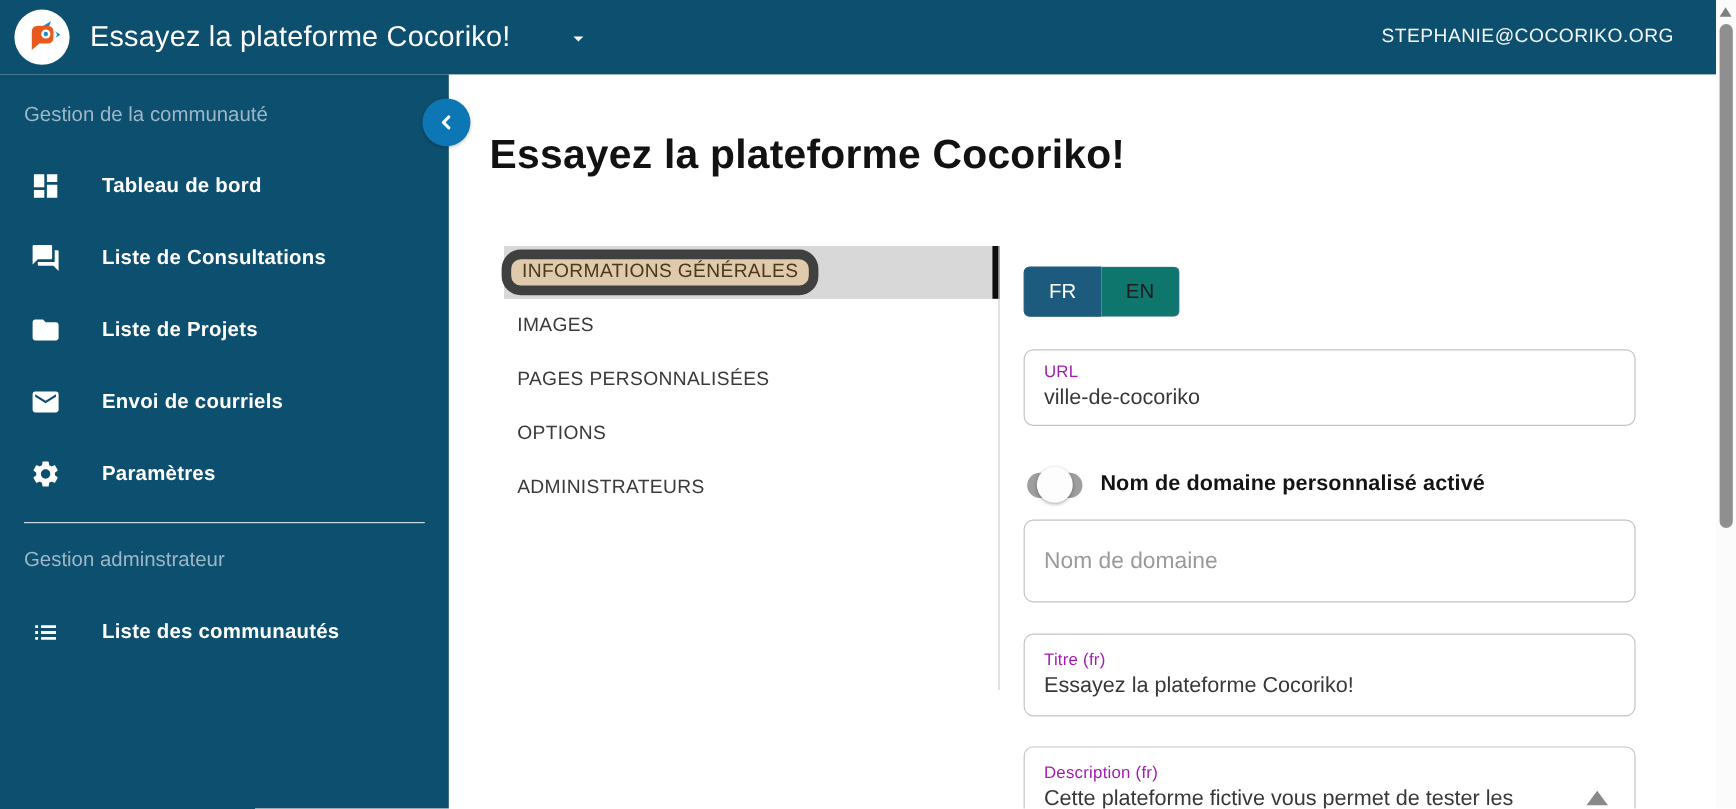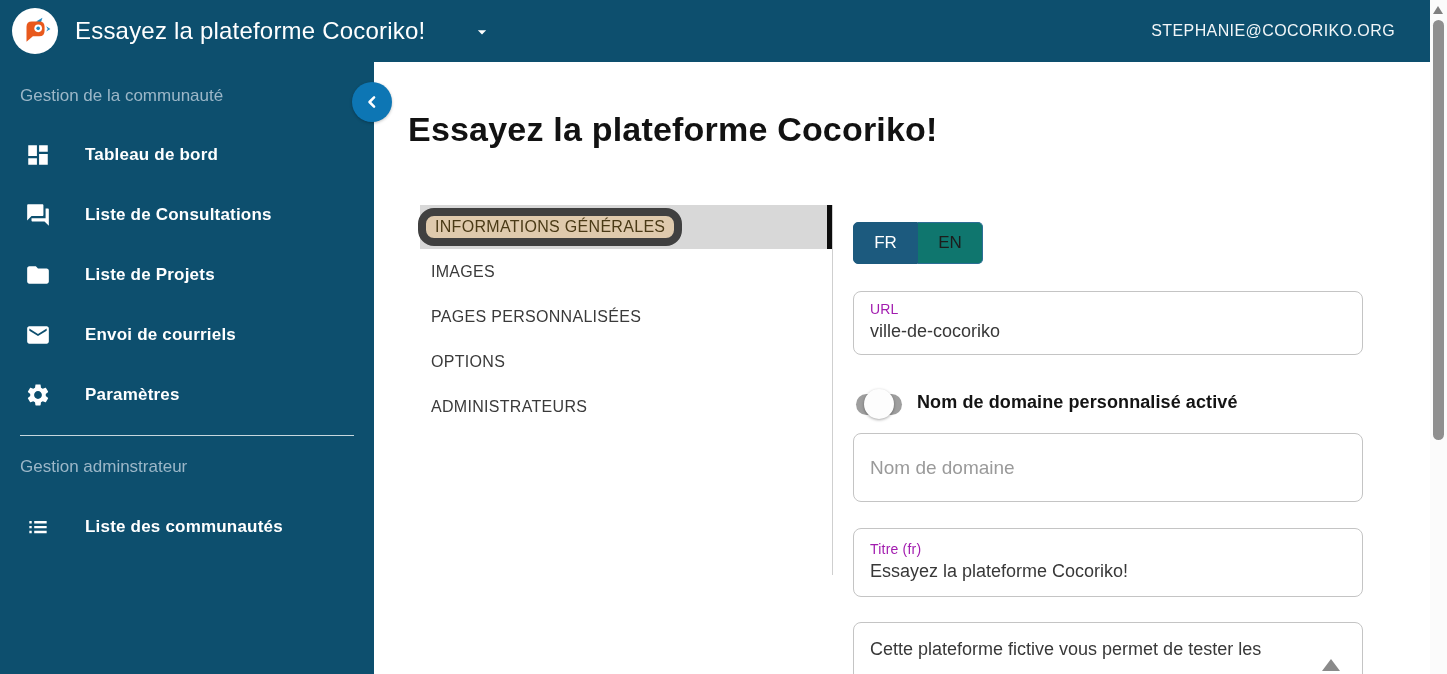--- a/index.html
+++ b/index.html
@@ -221,20 +221,21 @@
     <div class="field-box box-domain">
       <input class="field-input" type="text" placeholder="Nom de domaine" style="">
     </div>
 
     <div class="field-box box-titre">
       <div class="field-label">Titre (fr)</div>
       <input class="field-input" type="text" value="Essayez la plateforme Cocoriko!" style="">
     </div>
 
     <div class="field-box box-desc">
+      <div class="field-label">Description (fr)</div>
       <div class="field-value">Cette plateforme fictive vous permet de tester les</div>
       <div class="desc-arrow"></div>
     </div>
   </div>
 
   <div class="scrollbar">
     <div class="scroll-arrow"></div>
     <div class="scroll-thumb"></div>
   </div>
 

